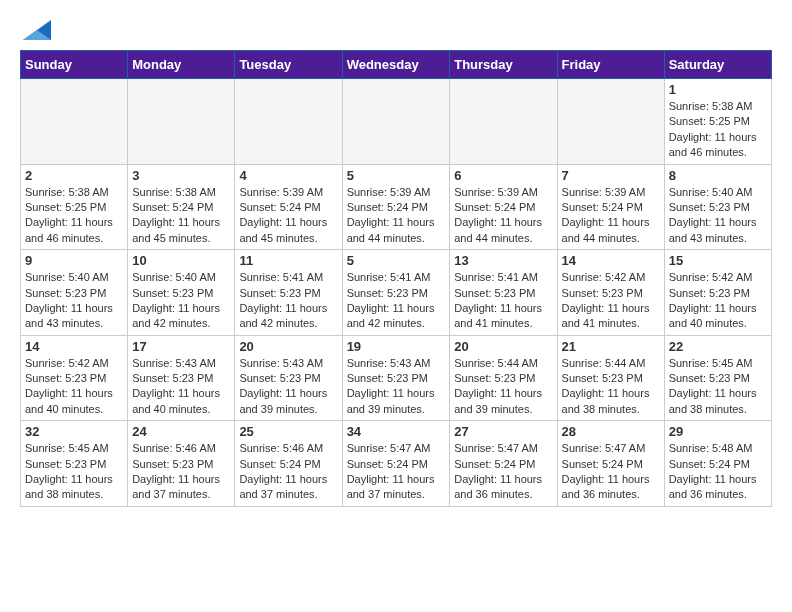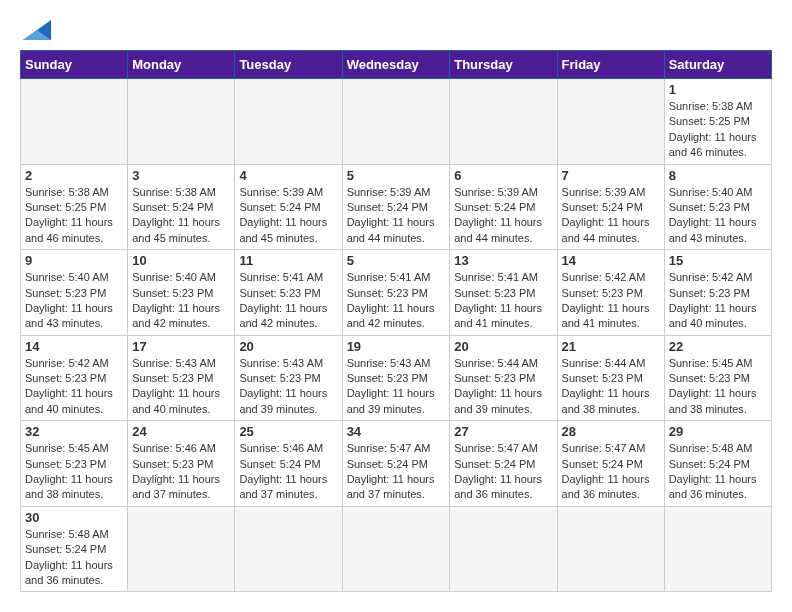--- a/index.html
+++ b/index.html
@@ -305,28 +305,14 @@
 Sunset: 5:24 PM
 Daylight: 11 hours and 36 minutes.</div>
         </td>
         <td>
           <div class="day-number">29</div>
           <div class="day-info">Sunrise: 5:48 AM
 Sunset: 5:24 PM
 Daylight: 11 hours and 36 minutes.</div>
         </td>
       </tr>
-      <tr>
-        <td>
-          <div class="day-number">30</div>
-          <div class="day-info">Sunrise: 5:48 AM
-Sunset: 5:24 PM
-Daylight: 11 hours and 36 minutes.</div>
-        </td>
-        <td class="empty"></td>
-        <td class="empty"></td>
-        <td class="empty"></td>
-        <td class="empty"></td>
-        <td class="empty"></td>
-        <td class="empty"></td>
-      </tr>
     </tbody>
 </table>
 
 </body></html>

